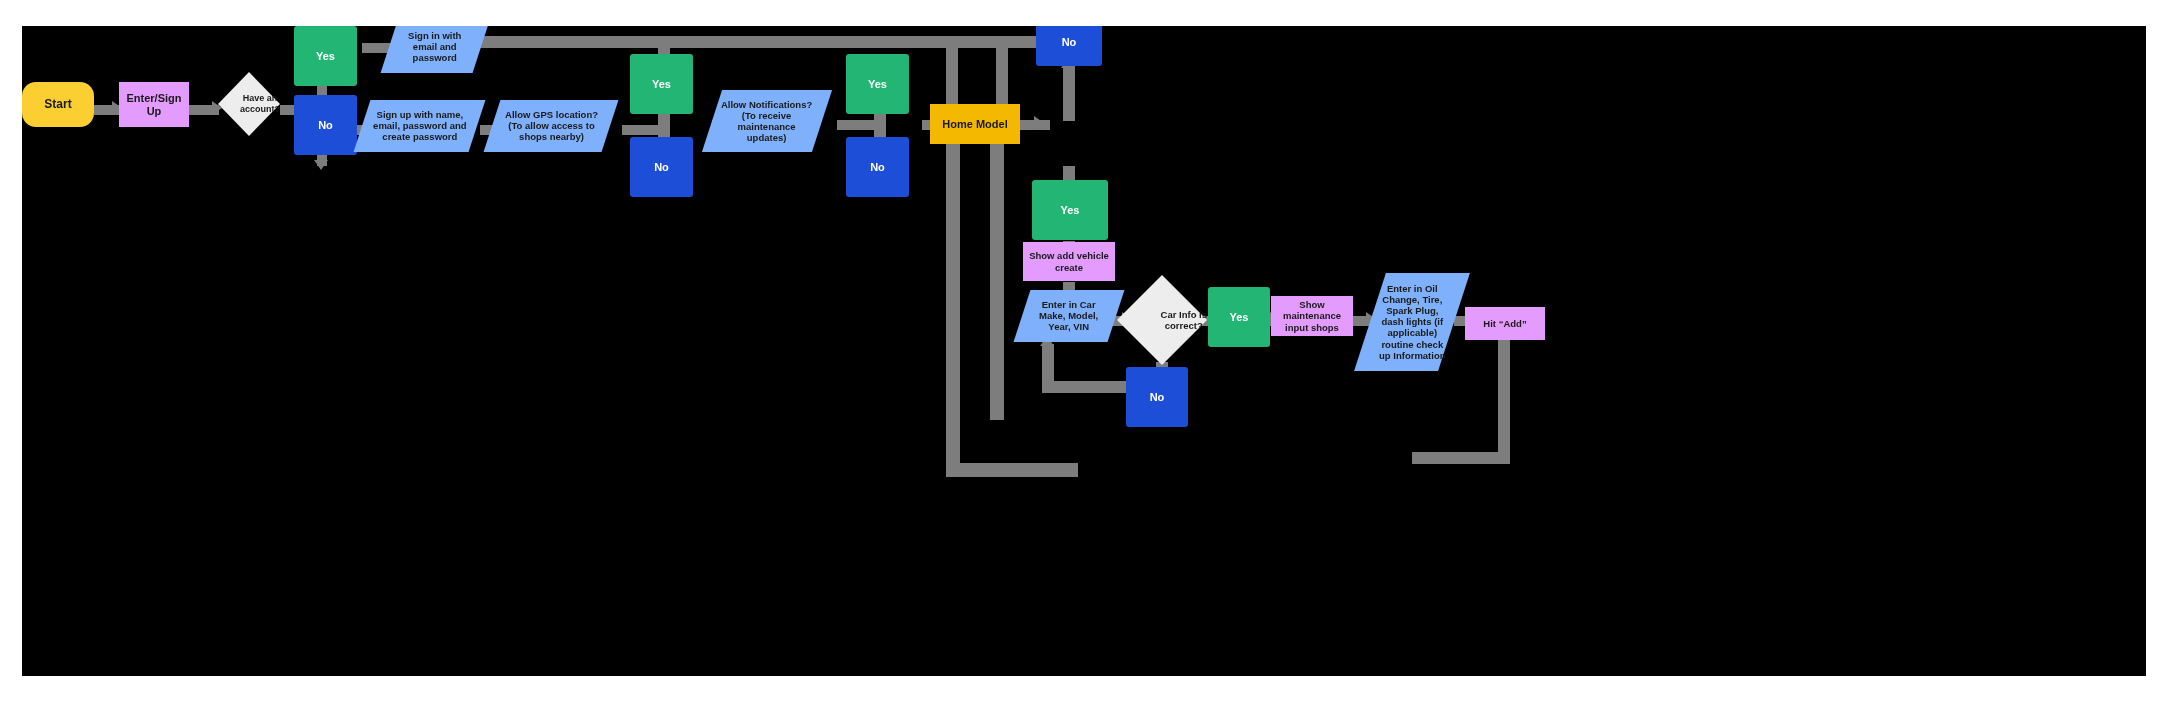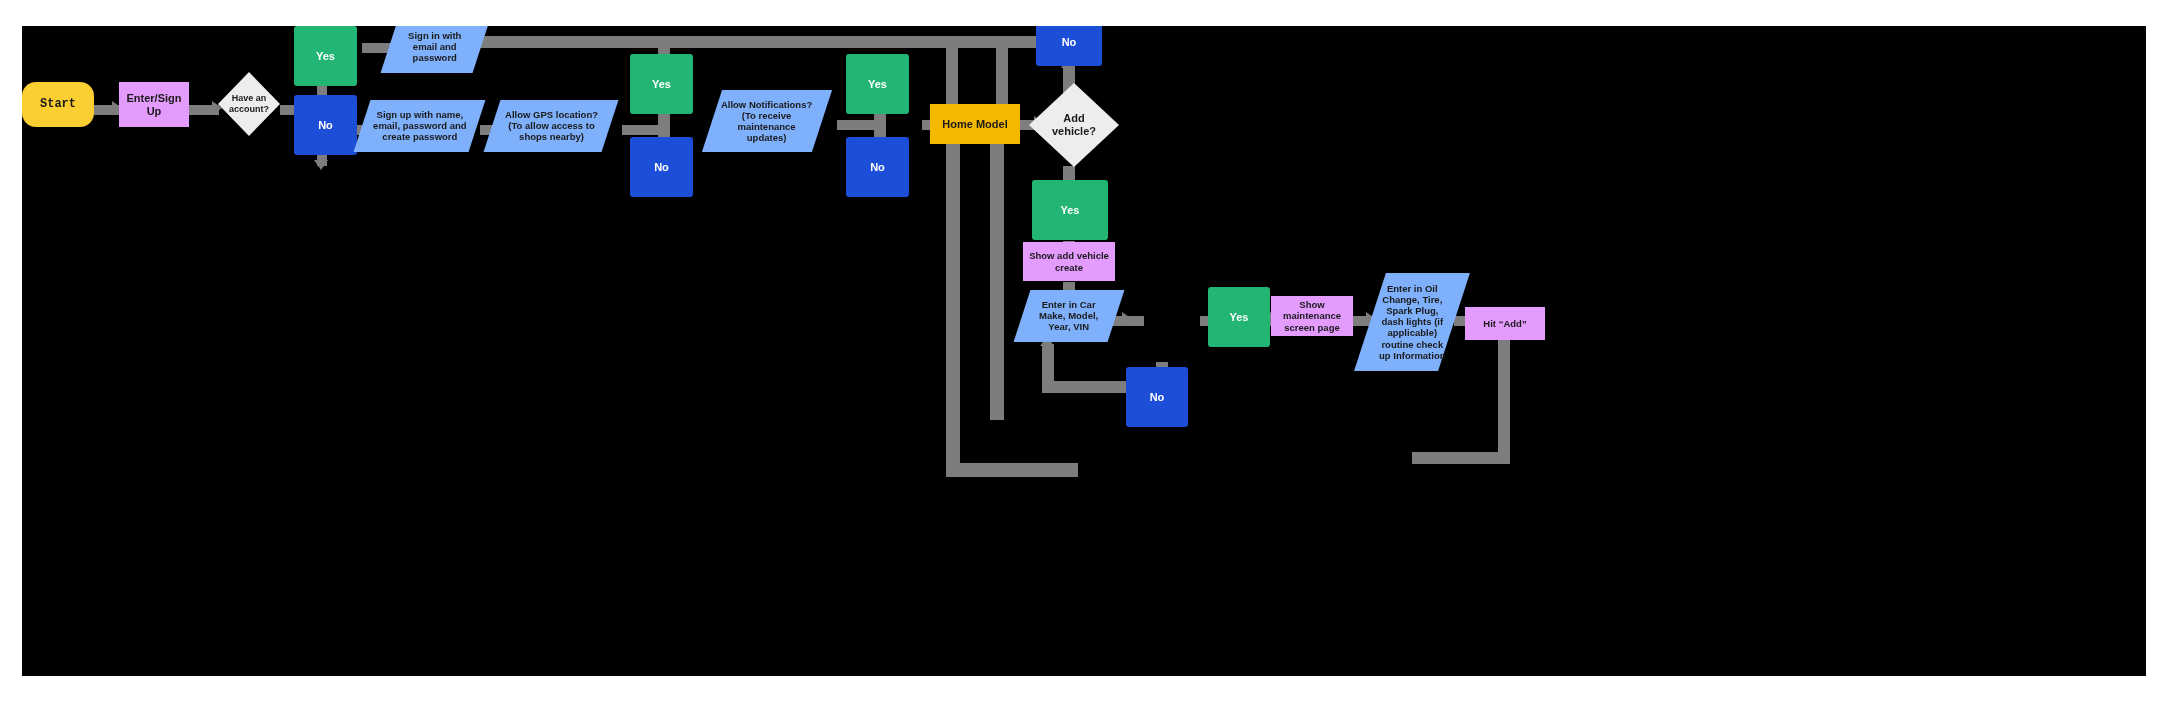--- a/index.html
+++ b/index.html
@@ -25,27 +25,27 @@
     justify-content: center;
     text-align: center;
     font-weight: bold;
     line-height: 1.17;
     color: #1a1a1a;
     z-index: 6;
     padding: 2px 4px;
     white-space: pre-line;
   }
   
-  .terminator { border-radius: 14px; background: #FBCE31; font-family: Liberation Mono, monospace; }
+  .terminator { border-radius: 14px; background: #FBCE31; }
   .process    { background: #E49BFE; }
   .diamond-wrap {
     position: absolute;
     display: flex;
     align-items: center;
-    justify-content: center;
+    justify-content: flex-end;
     z-index: 7;
   }
   .diamond-wrap .dshape {
     position: absolute;
     width: 100%; height: 100%;
     background: #EDEDED;
     clip-path: polygon(50% 0%, 100% 50%, 50% 100%, 0% 50%);
   }
   .diamond-wrap .dlabel {
     position: relative;
@@ -231,46 +231,46 @@
 maintenance
 updates)</span>
   </div>
 
   <div class="node yes" style="left:824px; top:28px; width:63px; height:60px; font-size:11px;">Yes</div>
 
   <div class="node no" style="left:824px; top:111px; width:63px; height:60px; font-size:11px;">No</div>
 
   <div class="node homescreen" style="left:908px; top:78px; width:90px; height:40px; font-size:11px;">Home Model</div>
 
-  <div class="diamond-wrap" style="left:1007px; top:57px; width:90px; height:84px;">
-    <div class="dshape"></div>
-    <div class="dlabel" style="font-size:11px;">Add
-vehicle?</div>
-  </div>
 
   <div class="node no" style="left:1014px; top:-8px; width:66px; height:48px; font-size:11px;">No</div>
 
   <div class="node yes" style="left:1010px; top:154px; width:76px; height:60px; font-size:11px;">Yes</div>
 
   <div class="node process" style="left:1001px; top:216px; width:92px; height:39px; font-size:9.5px;">Show add vehicle
 create</div>
 
   <div class="node para" style="left:1000px; top:264px; width:94px; height:52px; font-size:9.5px;">
     <span>Enter in Car
 Make, Model,
 Year, VIN</span>
   </div>
 
+  <div class="diamond-wrap" style="left:1095px; top:249px; width:90px; height:90px;">
+    <div class="dshape"></div>
+    <div class="dlabel" style="font-size:9.5px;">Car Info is
+correct?</div>
+  </div>
 
   <div class="node yes" style="left:1186px; top:261px; width:62px; height:60px; font-size:11px;">Yes</div>
 
   <div class="node no" style="left:1104px; top:341px; width:62px; height:60px; font-size:11px;">No</div>
 
   <div class="node process" style="left:1249px; top:270px; width:82px; height:40px; font-size:9.5px;">Show maintenance
-screen page</div>
+input shops</div>
 
   <div class="node para" style="left:1348px; top:247px; width:84px; height:98px; font-size:9.5px;">
     <span>Enter in Oil
 Change, Tire,
 Spark Plug,
 dash lights (if
 applicable)
 routine check
 up Information</span>
   </div>

